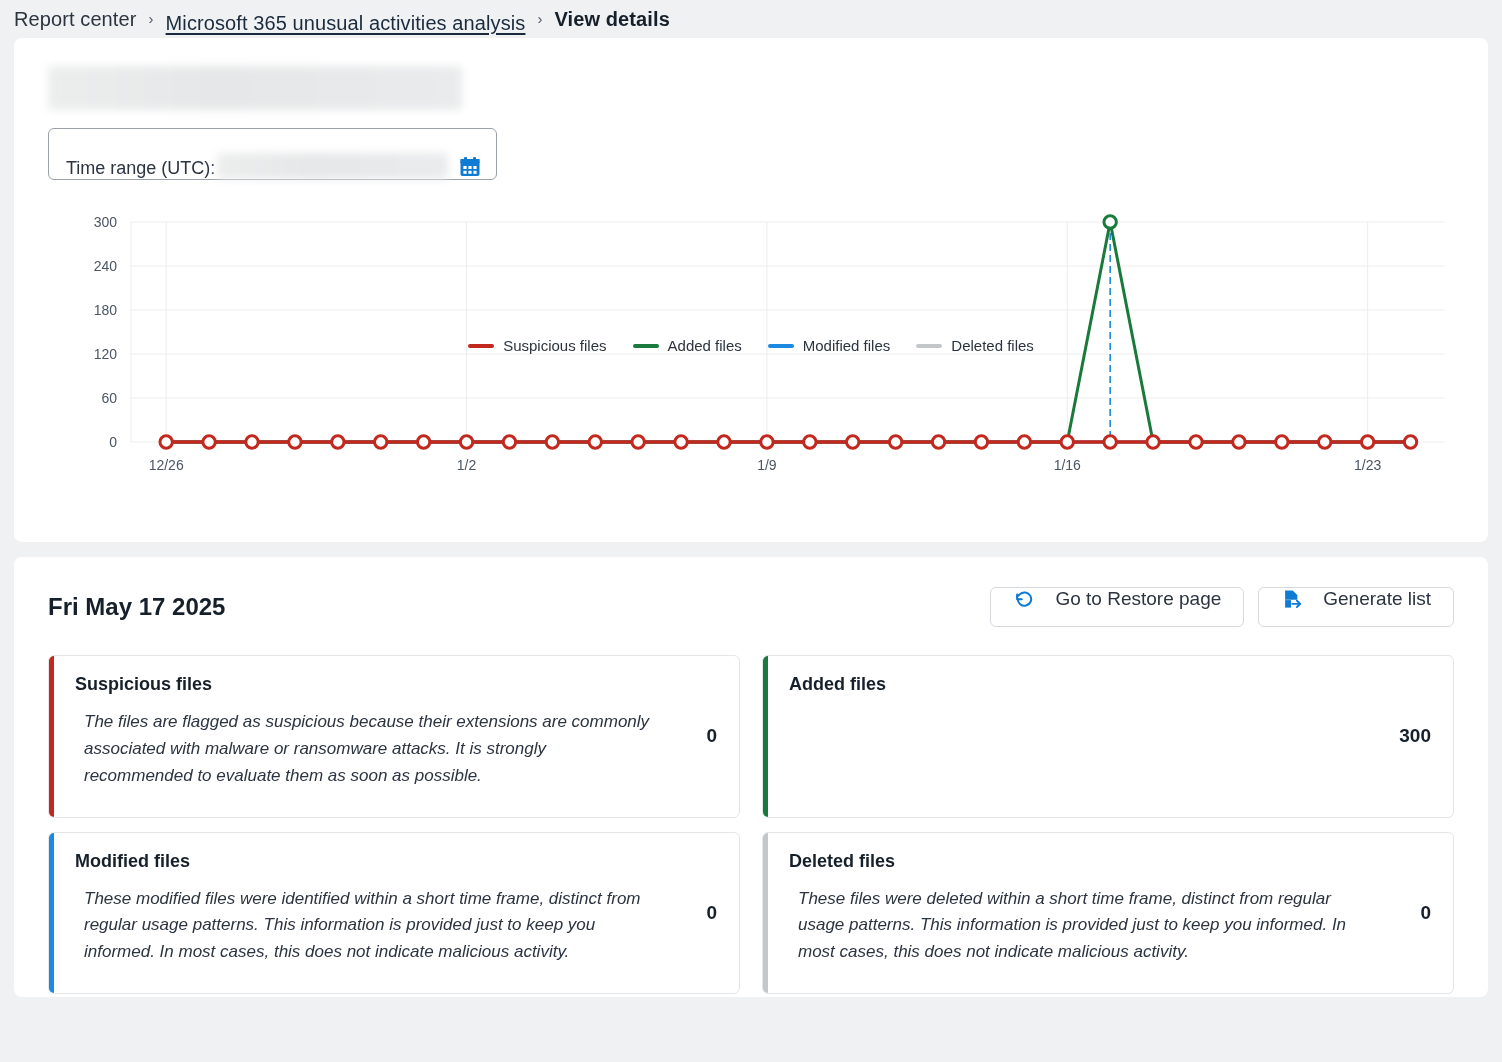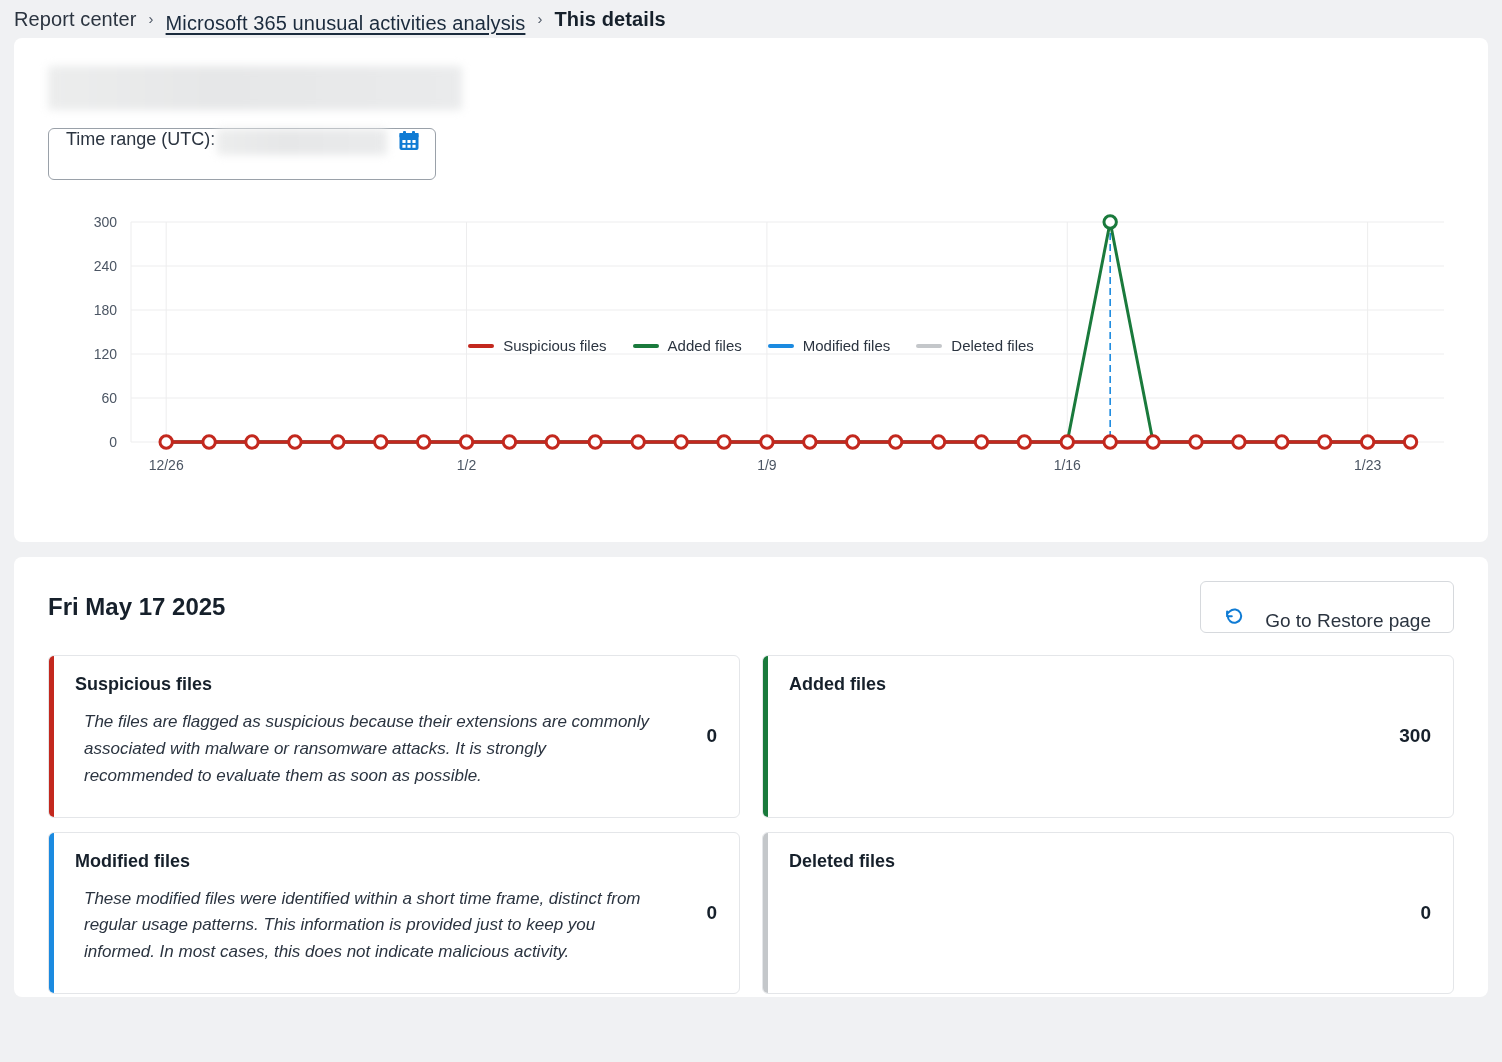--- a/index.html
+++ b/index.html
@@ -49,25 +49,25 @@
     filter:blur(4px);
   }
   .title-redacted {
     position:absolute; left:34px; top:28px;
     width:414px; height:44px;
   }
 
   
   .timerange {
     position:absolute; left:34px; top:90px;
-    width:388px; height:52px;
+    width:449px; height:52px;
     border:1px solid #9aa1a9;
     border-radius:6px;
     background:#fff;
-    display:flex; align-items:flex-start;
+    display:flex; align-items:flex-end;
     padding:0 14px 0 17px;
   }
   .tr-label { font-size:18px; color:#2b3440; white-space:nowrap; }
   .tr-value {
     flex:1; height:26px; margin-left:2px; margin-right:10px;
   }
   .cal-icon { width:24px; height:24px; flex:0 0 auto; }
 
   
   .chart-wrap {
@@ -88,22 +88,22 @@
   
   .detail-head {
     position:absolute; left:0; right:0; top:0;
     height:100px;
     display:flex; align-items:center; justify-content:space-between;
     padding:0 34px;
   }
   .detail-date { font-size:24px; font-weight:700; color:#16202b; }
   .btn-row { display:flex; gap:14px; }
   .btn {
-    height:52px;
-    display:flex; align-items:flex-end; gap:20px;
+    height:40px;
+    display:flex; align-items:flex-start; gap:20px;
     padding:0 22px;
     border:1px solid #d6d9dd;
     border-radius:6px;
     background:#fff;
     font-size:19px; color:#2b3440;
     cursor:pointer; white-space:nowrap;
   }
   .btn svg { flex:0 0 auto; }
 
   
@@ -144,21 +144,21 @@
   .axis-text { font-size:14px; fill:#4b5563; font-family:"Liberation Sans", sans-serif; }
 </style>
 </head>
 <body>
 
 <div class="breadcrumb">
   <span class="bc-item">Report center</span>
   <span class="bc-sep">›</span>
   <span class="bc-link">Microsoft 365 unusual activities analysis</span>
   <span class="bc-sep">›</span>
-  <span class="bc-current">This details</span>
+  <span class="bc-current">View details</span>
 </div>
 
 <div class="panel panel-chart">
 
   <div class="redacted title-redacted"></div>
 
   <div class="timerange">
     <span class="tr-label">Time range (UTC):</span>
     <span class="redacted tr-value"></span>
     <span class="cal-icon">
@@ -270,20 +270,30 @@
       <button class="btn">
         <span>
           <svg width="22" height="22" viewBox="0 0 24 24" fill="none" stroke="#0f7bd4" stroke-width="2.2" stroke-linecap="round" stroke-linejoin="round">
             <path d="M4.5 7.2V12.3h5.1"></path>
             <path d="M5.2 12.1a7.3 7.3 0 1 0 2.3-5.3L4.5 9.4"></path>
           </svg>
         </span>
         <span>Go to Restore page</span>
       </button>
 
+      <button class="btn">
+        <span>
+          <svg width="22" height="22" viewBox="0 0 24 24">
+            <path d="M4.5 2.6h8.2l5.1 5.1v5.1H4.5z" fill="#0f7bd4"></path>
+            <path d="M4.5 13.2h6.4v8.2H4.5z" fill="#0f7bd4"></path>
+            <path d="M12.2 17.3h8.4M17.4 13.9l3.6 3.4-3.6 3.4" stroke="#0f7bd4" stroke-width="2.1" fill="none" stroke-linecap="round" stroke-linejoin="round"></path>
+          </svg>
+        </span>
+        <span>Generate list</span>
+      </button>
 
     </div>
   </div>
 
   <div class="cards" id="detail-cards">
       <div class="dcard">
         <div class="dcard-bar" style="background: rgb(195, 40, 30);"></div>
         <div class="dcard-body">
           <div class="dcard-title">Suspicious files</div>
           <p class="dcard-desc">The files are flagged as suspicious because their extensions are commonly associated with malware or ransomware attacks. It is strongly recommended to evaluate them as soon as possible.</p>
@@ -302,17 +312,18 @@
         <div class="dcard-body">
           <div class="dcard-title">Modified files</div>
           <p class="dcard-desc">These modified files were identified within a short time frame, distinct from regular usage patterns. This information is provided just to keep you informed. In most cases, this does not indicate malicious activity.</p>
         </div>
         <div class="dcard-count">0</div>
       </div>
       <div class="dcard">
         <div class="dcard-bar" style="background: rgb(196, 199, 202);"></div>
         <div class="dcard-body">
           <div class="dcard-title">Deleted files</div>
+          <p class="dcard-desc">These files were deleted within a short time frame, distinct from regular usage patterns. This information is provided just to keep you informed. In most cases, this does not indicate malicious activity.</p>
         </div>
         <div class="dcard-count">0</div>
       </div>
     </div>
 </div>
 
 </body></html>

